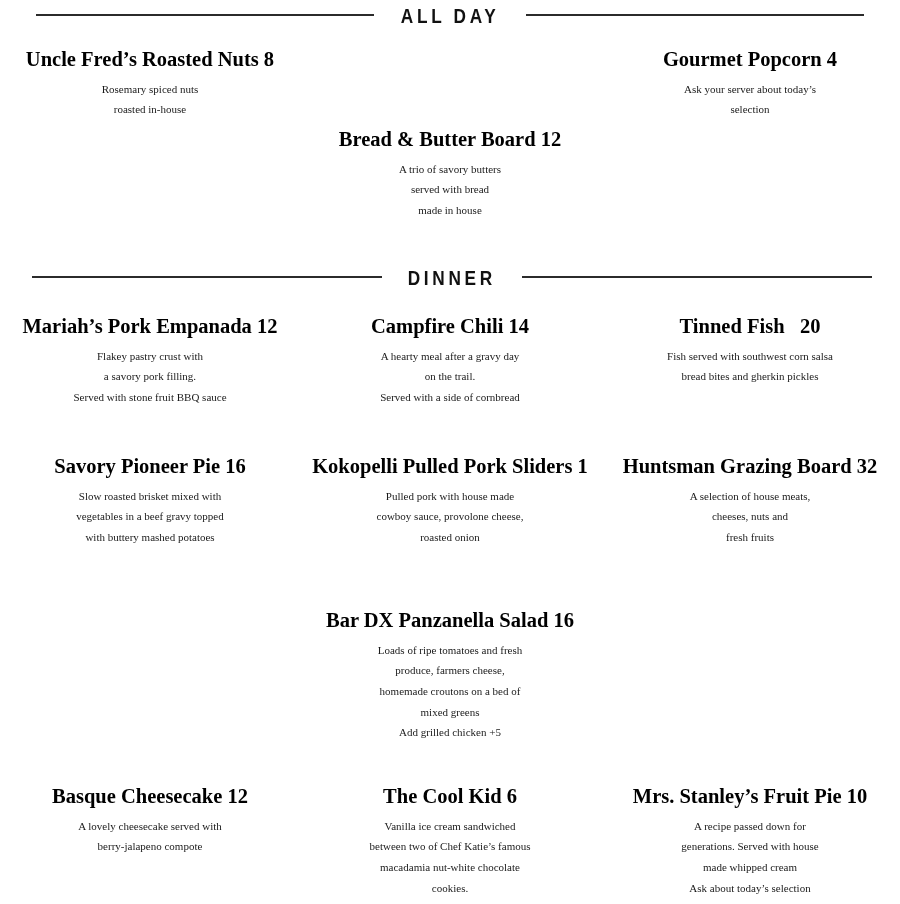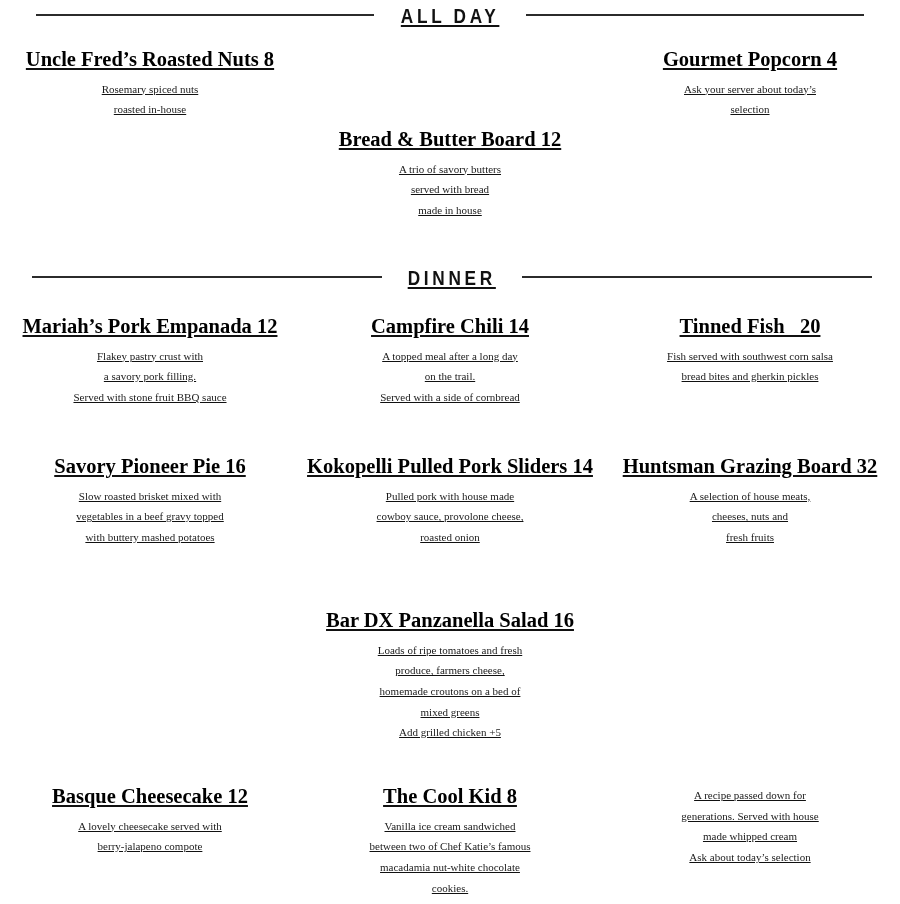--- a/index.html
+++ b/index.html
@@ -83,21 +83,21 @@
   }
 
   
   .item-title + .item-desc { margin-top: 7px; }
 
   
   .item.bleed .item-desc { white-space: pre; }
   .item.bleed .item-title { white-space: pre; }
 
   
-  .abs { position: absolute; text-decoration: underline; }
+  .abs { position: absolute; }
 </style>
 </head>
 <body>
 
 <div class="menu">
 
   <div class="abs section-divider" style="left:36px; top:0px; width:828px;">
     <div class="rule"></div>
     <div class="section-label">ALL DAY</div>
     <div class="rule"></div>
@@ -145,40 +145,40 @@
 
   <div class="abs row" style="left:0px; top:315px;">
     <div class="item">
       <div class="item-title">Mariah’s Pork Empanada 12</div>
       <div class="item-desc">Flakey pastry crust with
 a savory pork  filling.
 Served with stone fruit BBQ sauce</div>
     </div>
     <div class="item">
       <div class="item-title">Campfire Chili  14</div>
-      <div class="item-desc">A topped meal after a long day
+      <div class="item-desc">A hearty meal after a gravy day
 on the trail.
 Served with a side of cornbread</div>
     </div>
     <div class="item bleed">
       <div class="item-title">Tinned Fish   20</div>
       <div class="item-desc">Fish served with southwest corn salsa
 bread bites and gherkin pickles</div>
     </div>
   </div>
 
   <div class="abs row" style="left:0px; top:455px;">
     <div class="item">
       <div class="item-title">Savory Pioneer Pie  16</div>
       <div class="item-desc">Slow roasted brisket mixed with
 vegetables in a beef gravy topped
 with buttery mashed potatoes</div>
     </div>
     <div class="item">
-      <div class="item-title">Kokopelli Pulled Pork Sliders 14</div>
+      <div class="item-title">Kokopelli Pulled Pork Sliders 1</div>
       <div class="item-desc">Pulled pork with house made
 cowboy sauce, provolone cheese,
 roasted onion</div>
     </div>
     <div class="item bleed">
       <div class="item-title">Huntsman Grazing Board 32</div>
       <div class="item-desc">A selection of house meats,
 cheeses, nuts and
 fresh fruits</div>
     </div>
@@ -203,27 +203,28 @@
     </div>
   </div>
 
   <div class="abs row" style="left:0px; top:785px;">
     <div class="item">
       <div class="item-title">Basque Cheesecake 12</div>
       <div class="item-desc">A lovely cheesecake served with
 berry-jalapeno compote</div>
     </div>
     <div class="item">
-      <div class="item-title">The Cool Kid 8</div>
+      <div class="item-title">The Cool Kid 6</div>
       <div class="item-desc">Vanilla ice cream sandwiched
 between two of Chef Katie’s famous
 macadamia nut-white chocolate
 cookies.</div>
     </div>
     <div class="item">
+      <div class="item-title">Mrs. Stanley’s Fruit Pie 10</div>
       <div class="item-desc">A recipe passed down for
 generations. Served with house
 made whipped cream
 Ask about today’s selection</div>
     </div>
   </div>
 
 </div>
 
 </body></html>

